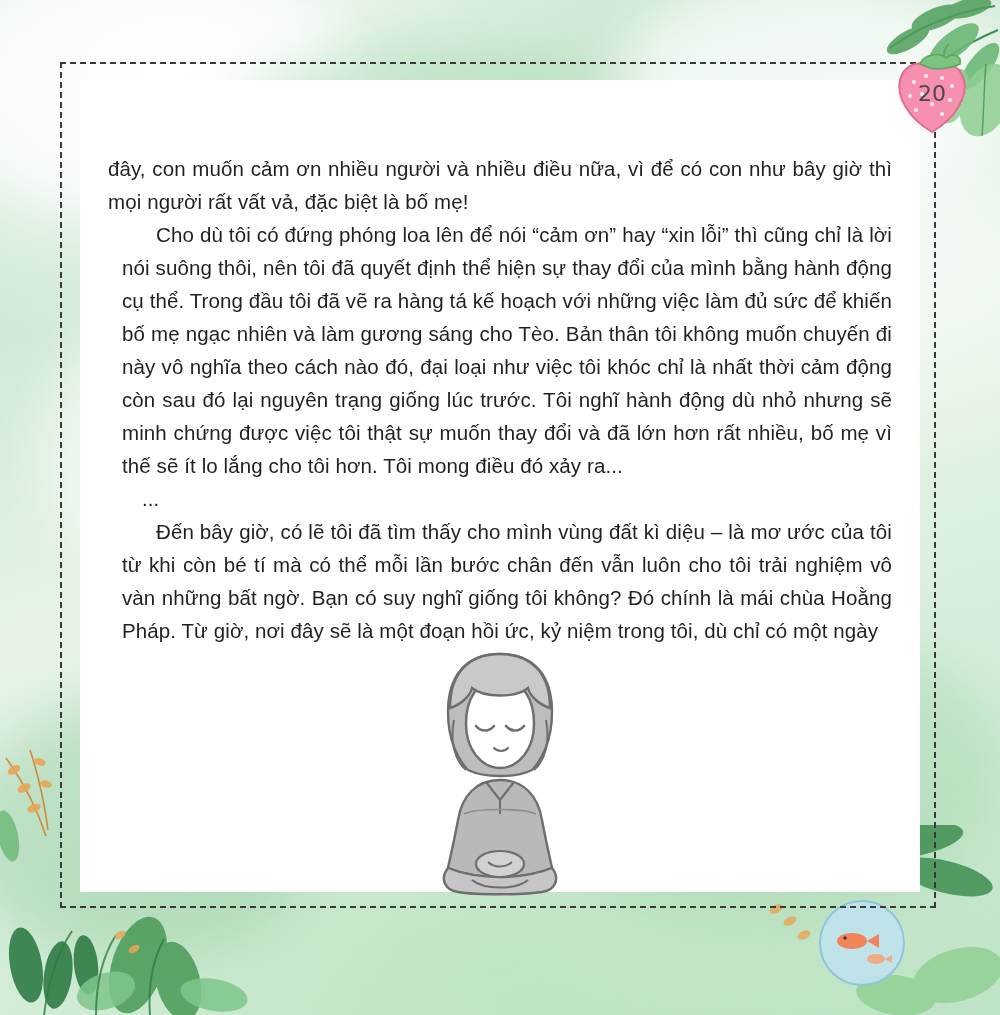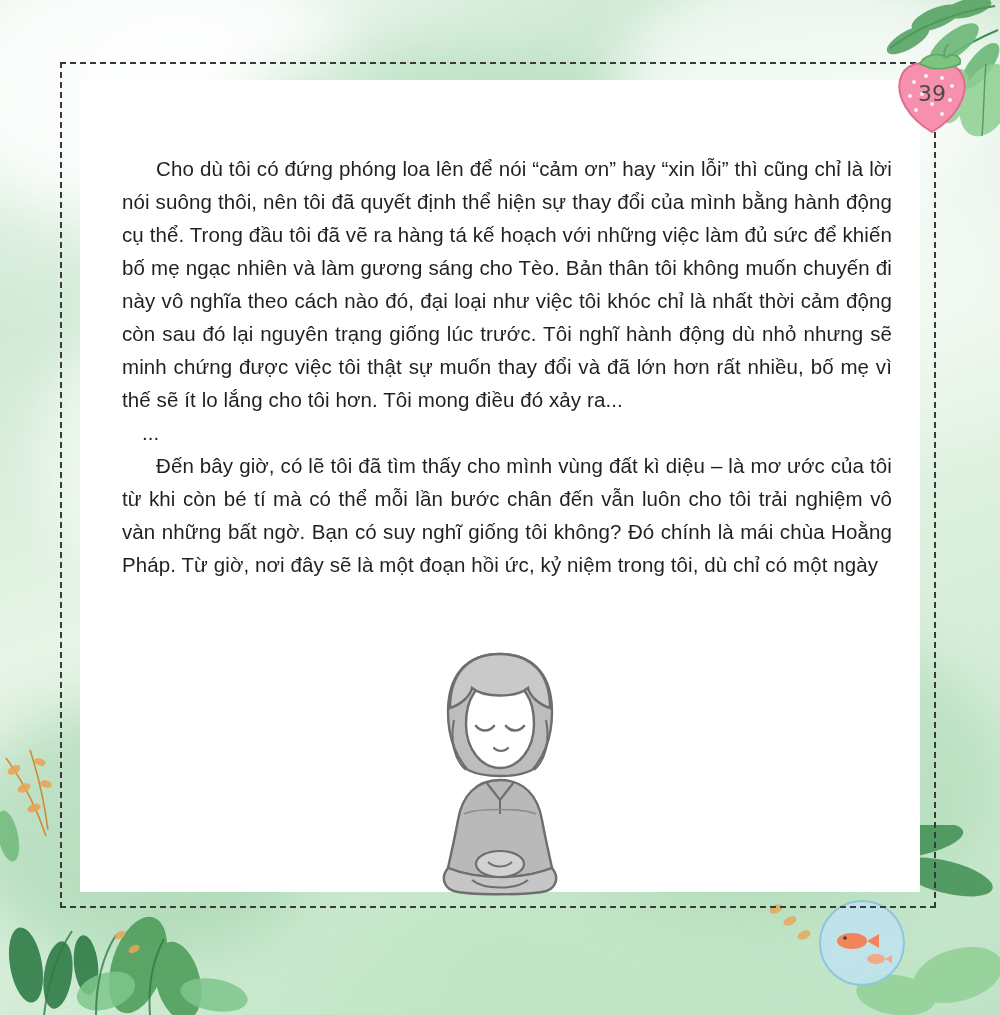--- a/index.html
+++ b/index.html
@@ -253,24 +253,25 @@
             <circle cx="36" cy="52" r="2"></circle>
           <circle cx="64" cy="58" r="2"></circle>
             <circle cx="30" cy="68" r="2"></circle>
           <circle cx="56" cy="72" r="2"></circle>
             <circle cx="46" cy="62" r="2"></circle>
         </g>
         <path d="M34,22 C38,12 54,10 60,16 C66,10 76,14 74,22 C66,26 52,28 44,26 Z" fill="#7cc47f" stroke="#5aa861" stroke-width="1.6"></path>
         <path d="M58,14 C58,8 60,4 63,2" fill="none" stroke="#5aa861" stroke-width="2"></path>
       </g>
     </svg>
-    <div class="num">39</div>
+    <div class="num">20</div>
   </div>
 
   <div class="text-body">
+    <p>đây, con muốn cảm ơn nhiều người và nhiều điều nữa, vì để có con như bây giờ thì mọi người rất vất vả, đặc biệt là bố mẹ!</p>
     <p class="indent">Cho dù tôi có đứng phóng loa lên để nói “cảm ơn” hay “xin lỗi” thì cũng chỉ là lời nói suông thôi, nên tôi đã quyết định thể hiện sự thay đổi của mình bằng hành động cụ thể. Trong đầu tôi đã vẽ ra hàng tá kế hoạch với những việc làm đủ sức để khiến bố mẹ ngạc nhiên và làm gương sáng cho Tèo. Bản thân tôi không muốn chuyến đi này vô nghĩa theo cách nào đó, đại loại như việc tôi khóc chỉ là nhất thời cảm động còn sau đó lại nguyên trạng giống lúc trước. Tôi nghĩ hành động dù nhỏ nhưng sẽ minh chứng được việc tôi thật sự muốn thay đổi và đã lớn hơn rất nhiều, bố mẹ vì thế sẽ ít lo lắng cho tôi hơn. Tôi mong điều đó xảy ra...</p>
     <p class="ellipsis">...</p>
     <p class="indent">Đến bây giờ, có lẽ tôi đã tìm thấy cho mình vùng đất kì diệu – là mơ ước của tôi từ khi còn bé tí mà có thể mỗi lần bước chân đến vẫn luôn cho tôi trải nghiệm vô vàn những bất ngờ. Bạn có suy nghĩ giống tôi không? Đó chính là mái chùa Hoằng Pháp. Từ giờ, nơi đây sẽ là một đoạn hồi ức, kỷ niệm trong tôi, dù chỉ có một ngày</p>
   </div>
 
   <div class="illustration">
     <svg width="216" height="278" viewBox="0 0 216 278">
 
       <path d="M108,152 C84,152 70,168 66,192 C62,214 58,230 56,240 C86,252 130,252 160,240 C158,230 154,214 150,192 C146,168 132,152 108,152 Z" fill="#b9b9b9" stroke="#6e6e6e" stroke-width="2.4"></path>
 

